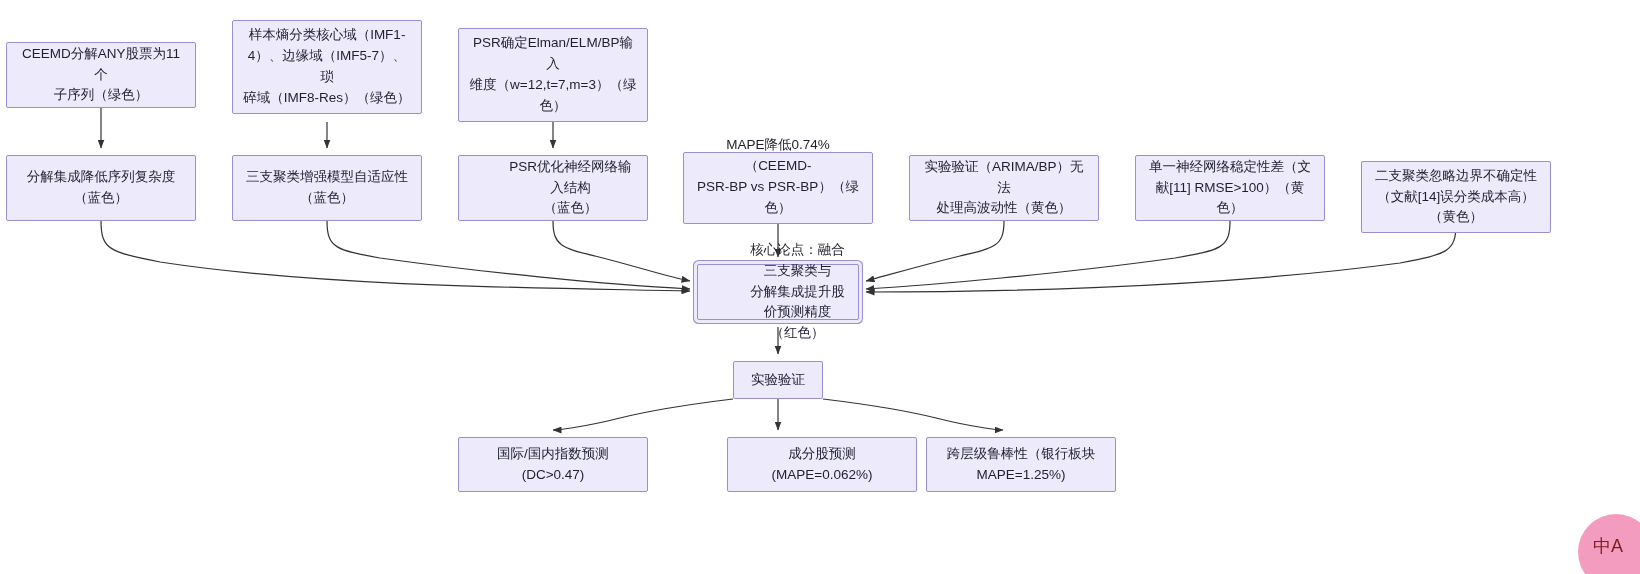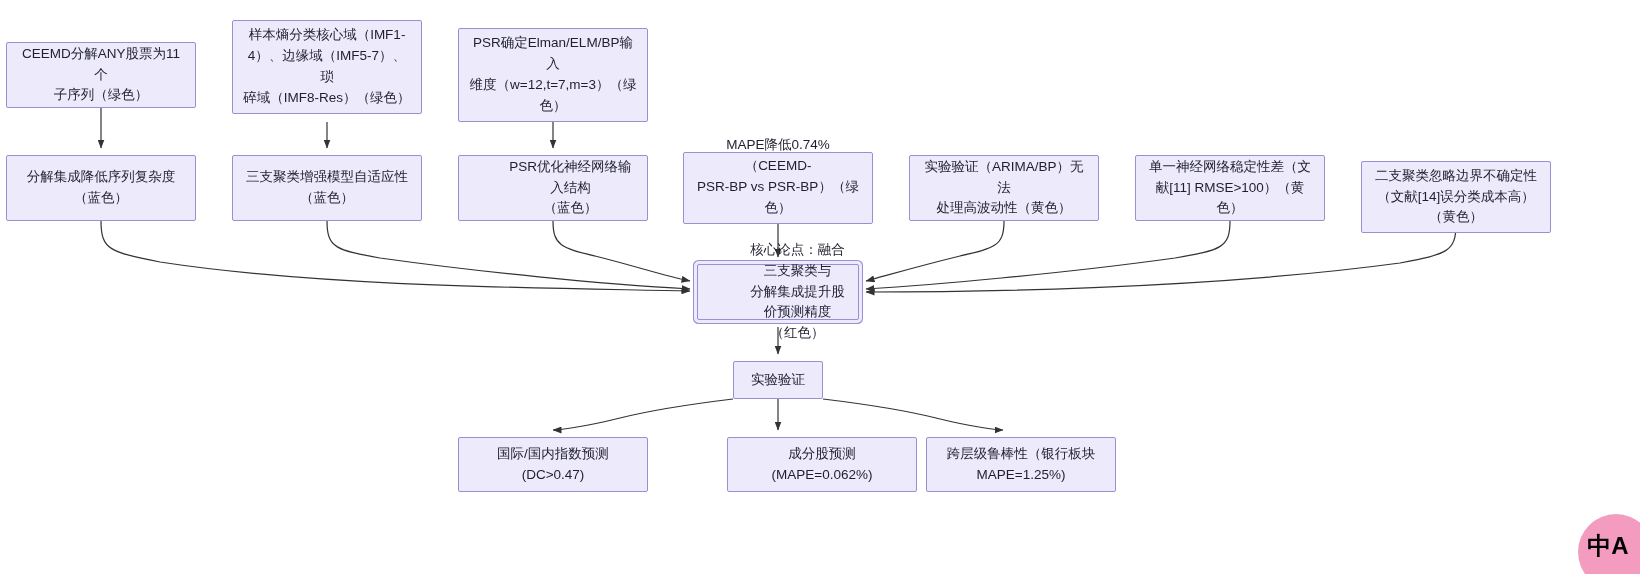--- a/index.html
+++ b/index.html
@@ -62,23 +62,23 @@
     width: 76px;
     height: 76px;
     border-radius: 50%;
     background: #F39CC0;
     display: flex;
     align-items: center;
     justify-content: center;
     z-index: 5;
   }
   #watermark .wm-text {
-    color: #000000;
-    font-size: 24px;
-    font-weight: bold;
+    color: #7f1d1d;
+    font-size: 18px;
+    font-weight: normal;
     letter-spacing: 0px;
     transform: translate(-8px, -6px);
     white-space: nowrap;
   }
 </style>
 </head>
 <body>
 
 <div id="canvas">
 

